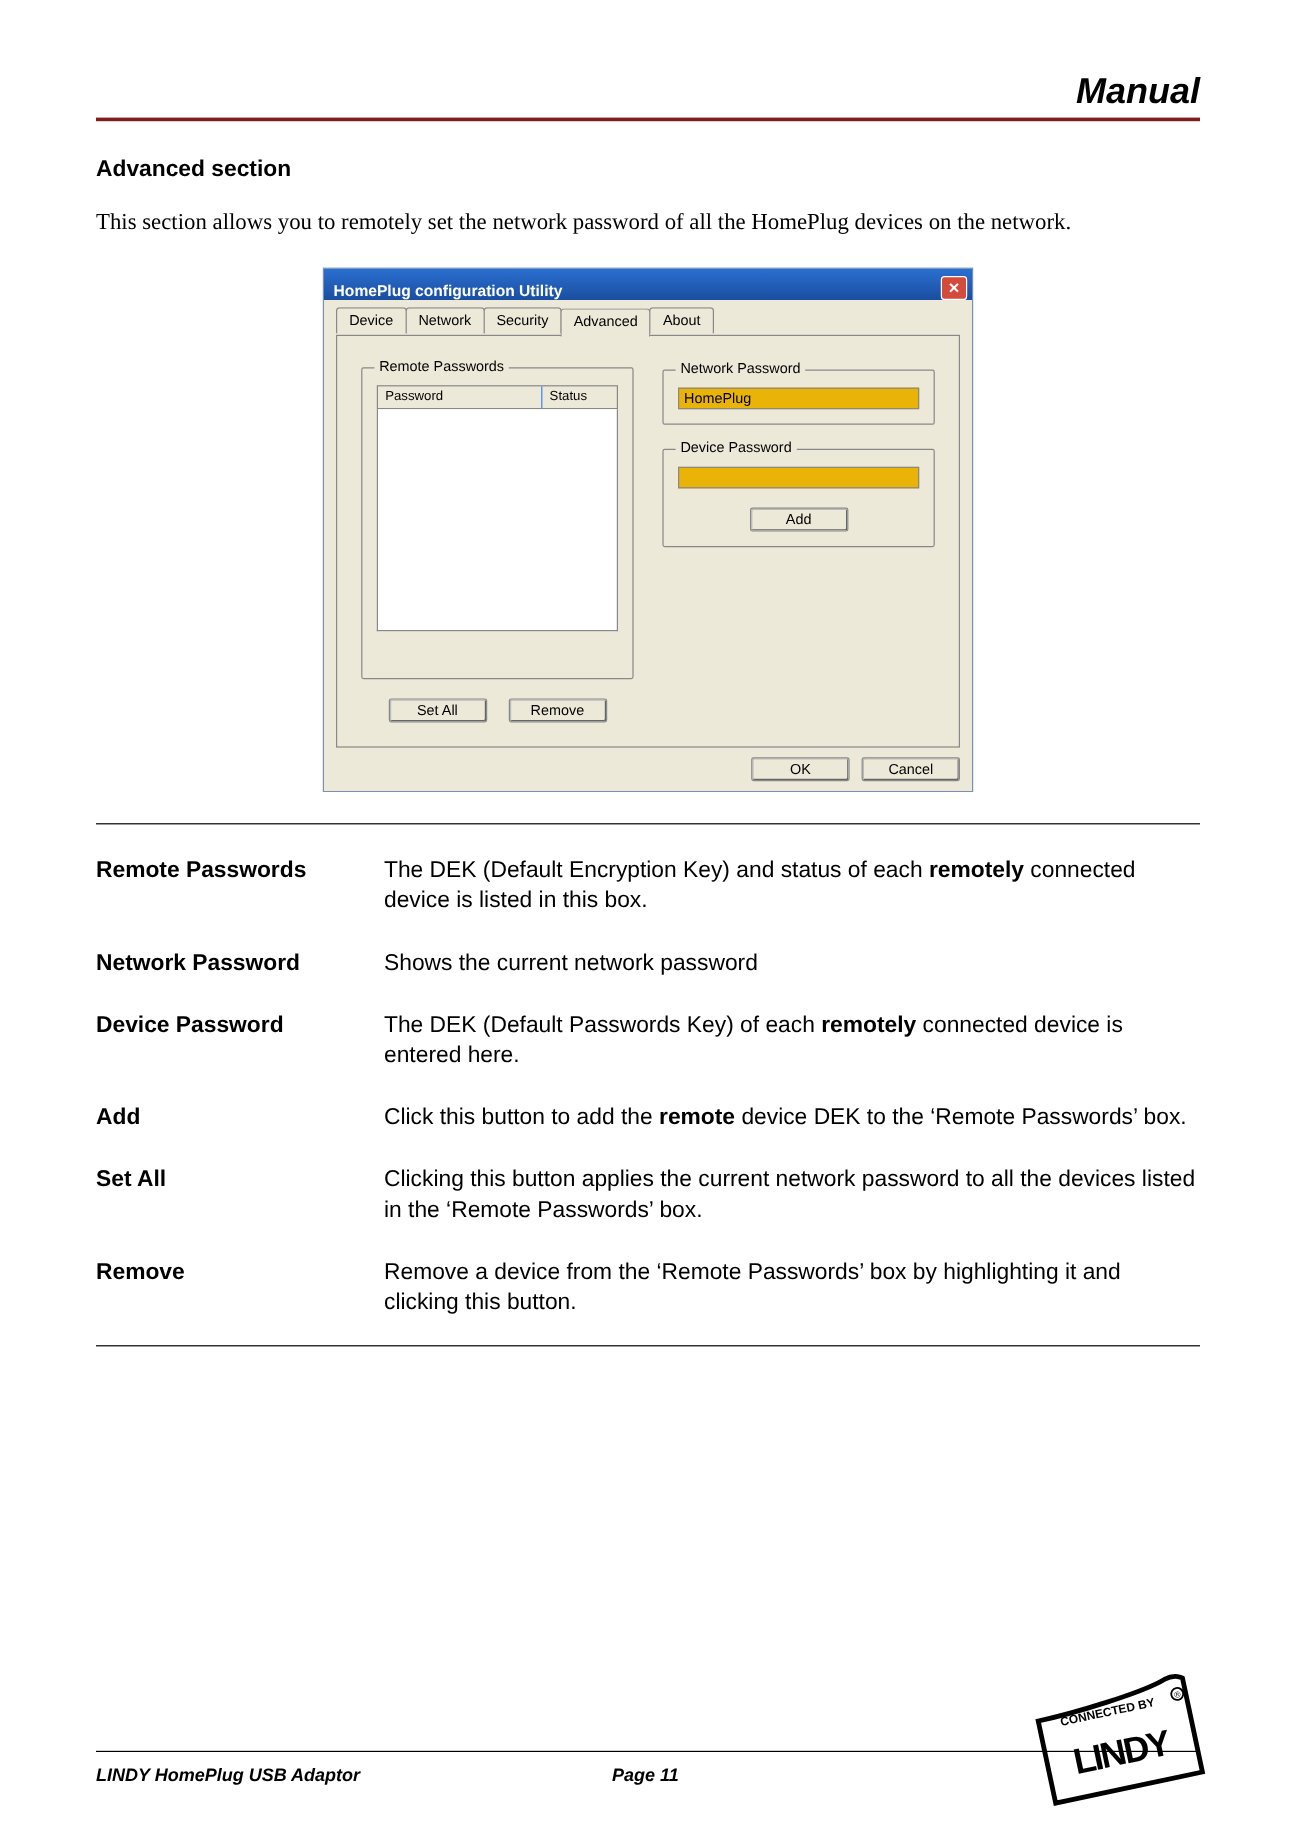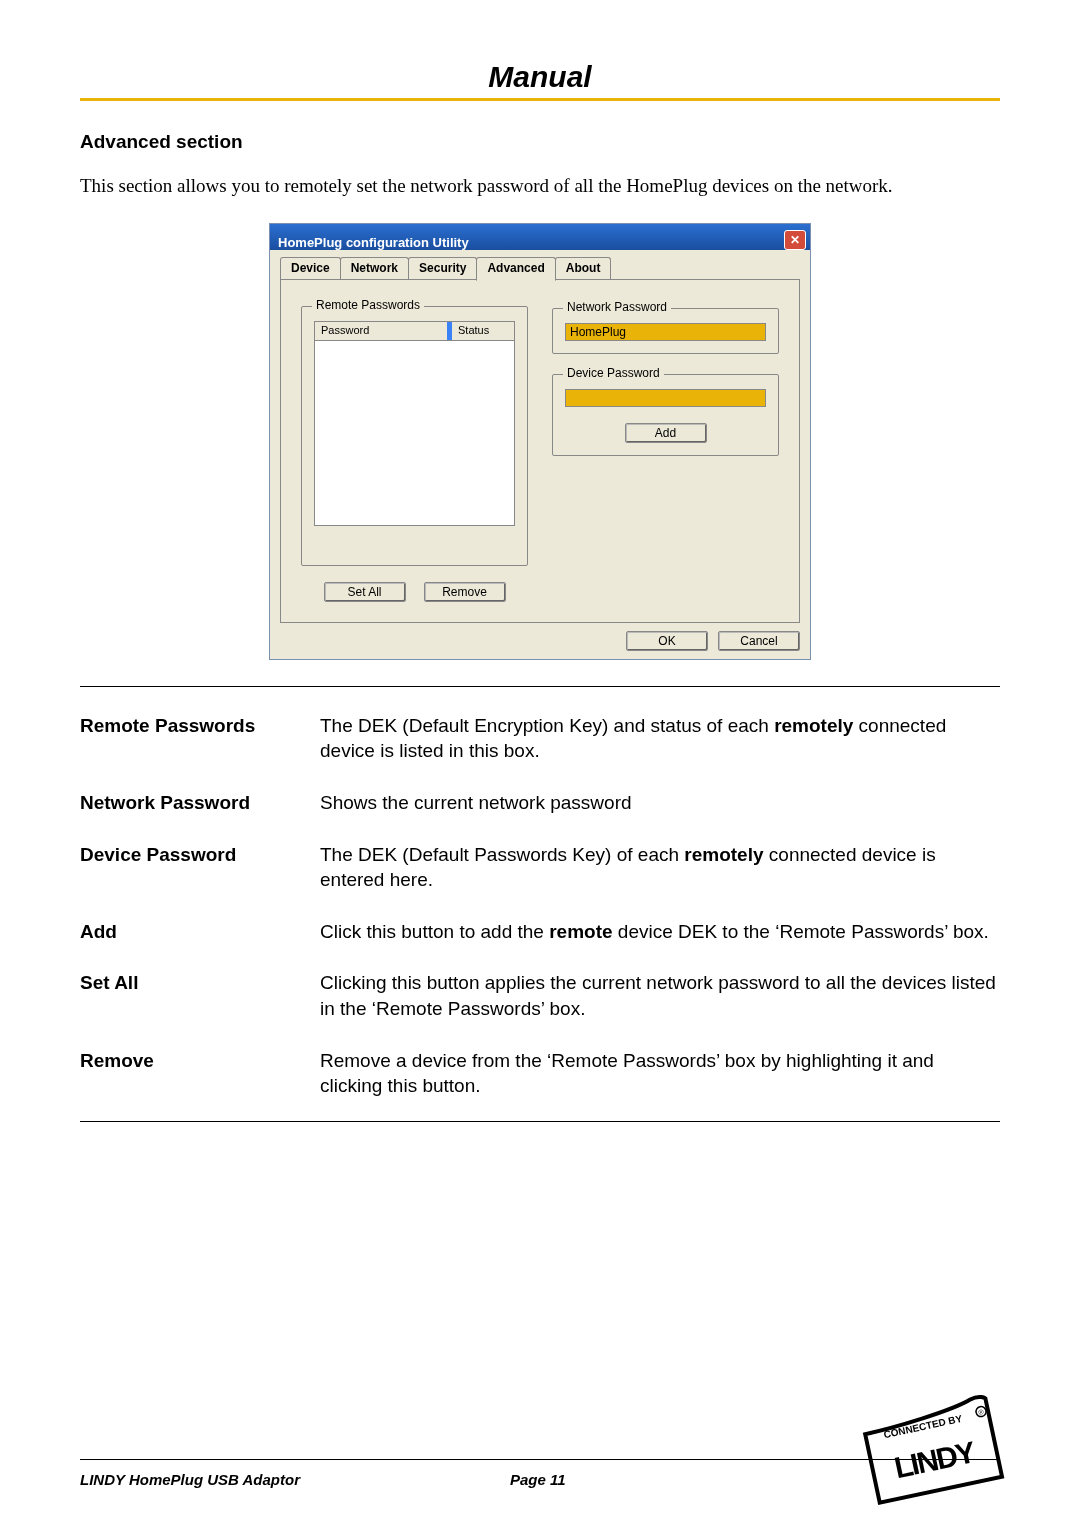--- a/index.html
+++ b/index.html
@@ -12,22 +12,22 @@
     height: 1528px;
     box-sizing: border-box;
     position: relative;
   }
   .page {
     padding: 60px 80px 40px 80px;
     box-sizing: border-box;
   }
   .header-row {
     display: flex;
-    justify-content: center;
-    border-bottom: 3px solid #eab308;
+    justify-content: flex-end;
+    border-bottom: 3px solid #7f1d1d;
     padding-bottom: 4px;
     margin-bottom: 30px;
   }
   .header-title {
     font-size: 30px;
     font-style: italic;
     font-weight: bold;
   }
   .section-title {
     font-size: 19px;
@@ -78,26 +78,25 @@
     justify-content: center;
     font-size: 12px;
     line-height: 1;
   }
   .dialog-body {
     background: #ece9d8;
     padding: 6px 10px 8px 10px;
   }
   .tab-row {
     display: flex;
-    align-items: center;
+    align-items: flex-start;
     gap: 0;
     margin-bottom: -1px;
     position: relative;
     z-index: 2;
-    font-weight: bold;
   }
   .tab {
     padding: 3px 10px 4px 10px;
     border: 1px solid #888;
     border-bottom: none;
     background: #ece9d8;
     font-size: 12px;
     border-radius: 3px 3px 0 0;
     cursor: pointer;
   }
@@ -141,21 +140,21 @@
   .rp-group { height: 232px; }
   .list-head {
     display: flex;
     border: 1px solid #888;
     height: 18px;
     background: #ece9d8;
     font-size: 11px;
   }
   .list-head span {
     padding: 2px 6px;
-    border-right: 5px solid #3b82f6;
+    border-right: 1px solid #3b82f6;
   }
   .list-head span:last-child { border-right: none; flex: 0 0 50px;}
   .list-head span:first-child { flex: 1;}
   .list-body {
     border: 1px solid #888;
     border-top: none;
     background: #fff;
     height: 184px;
   }
   .btn-row {

